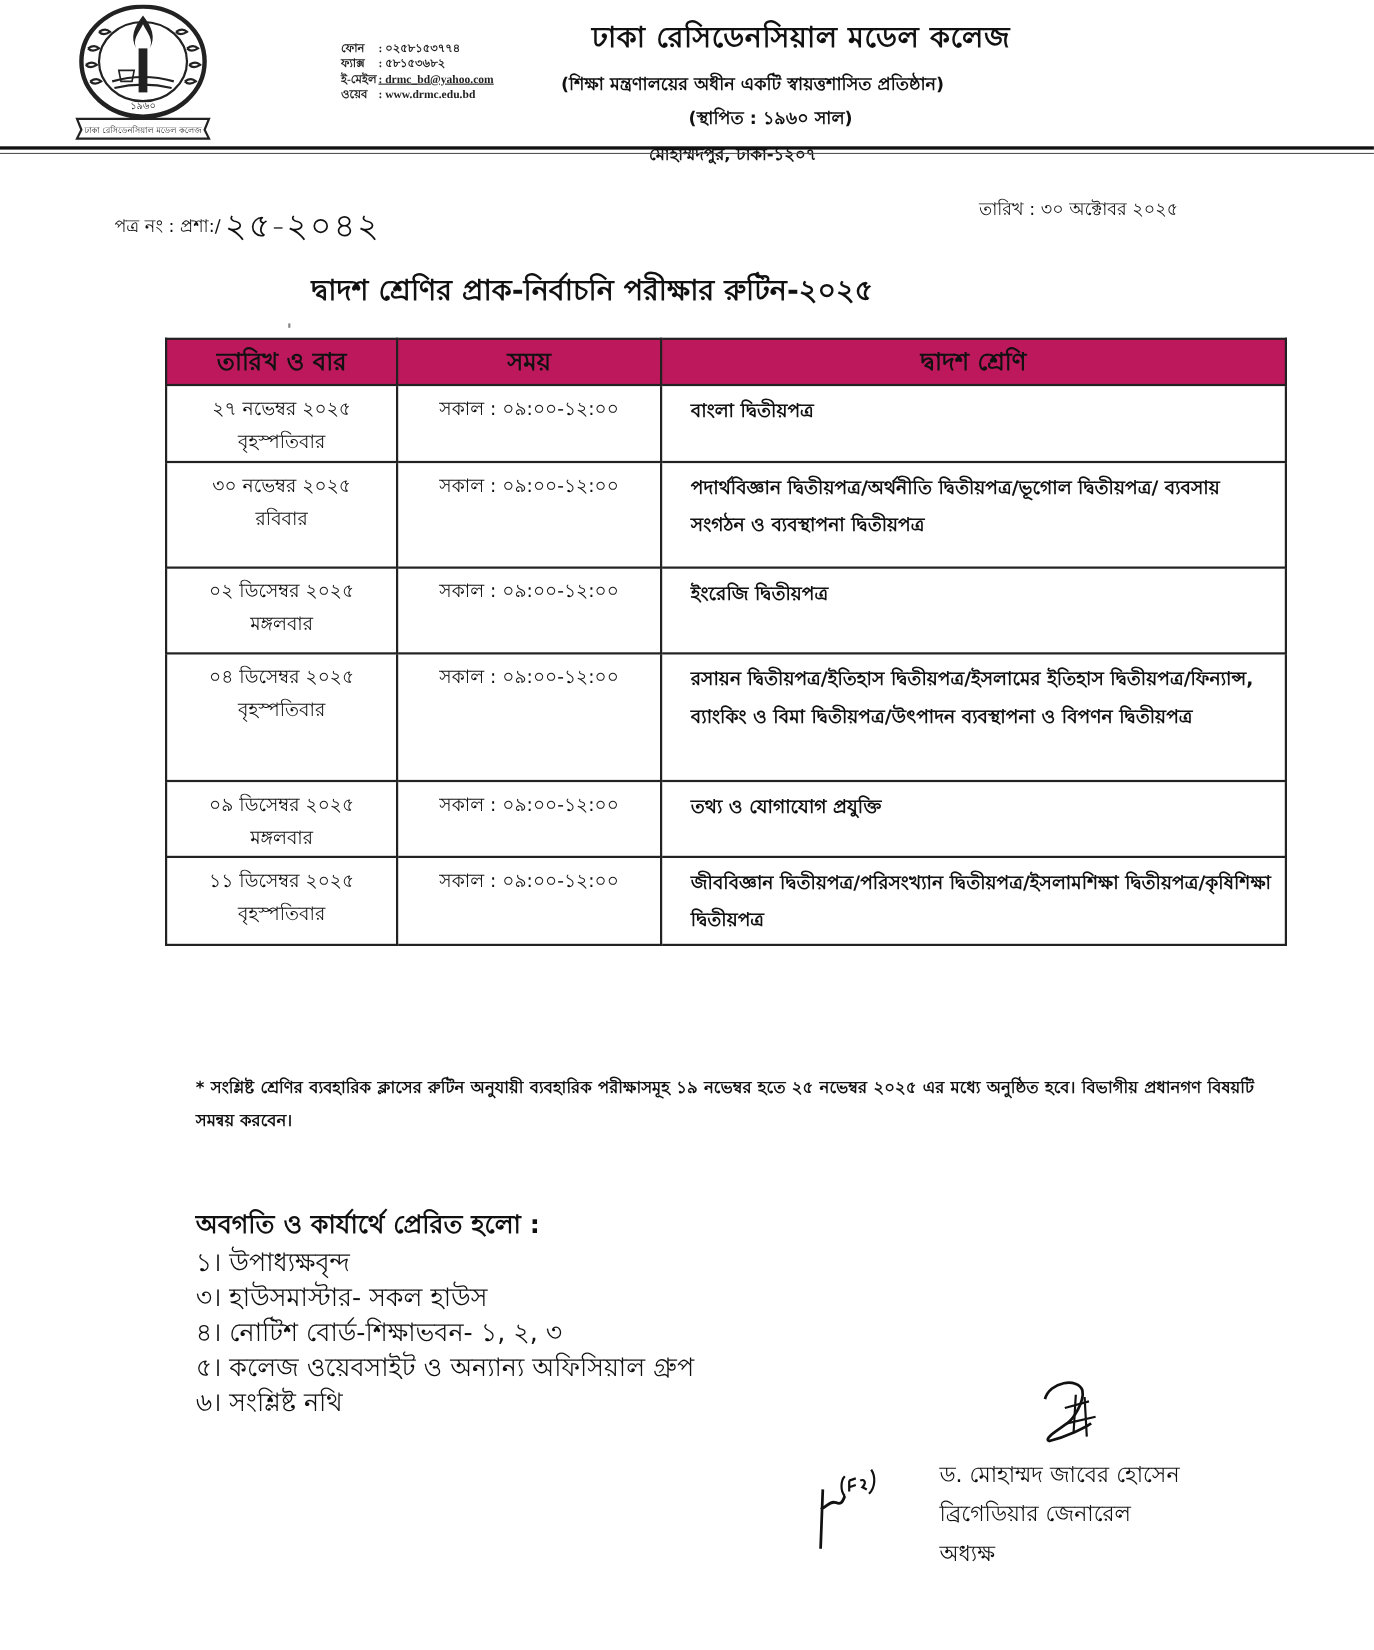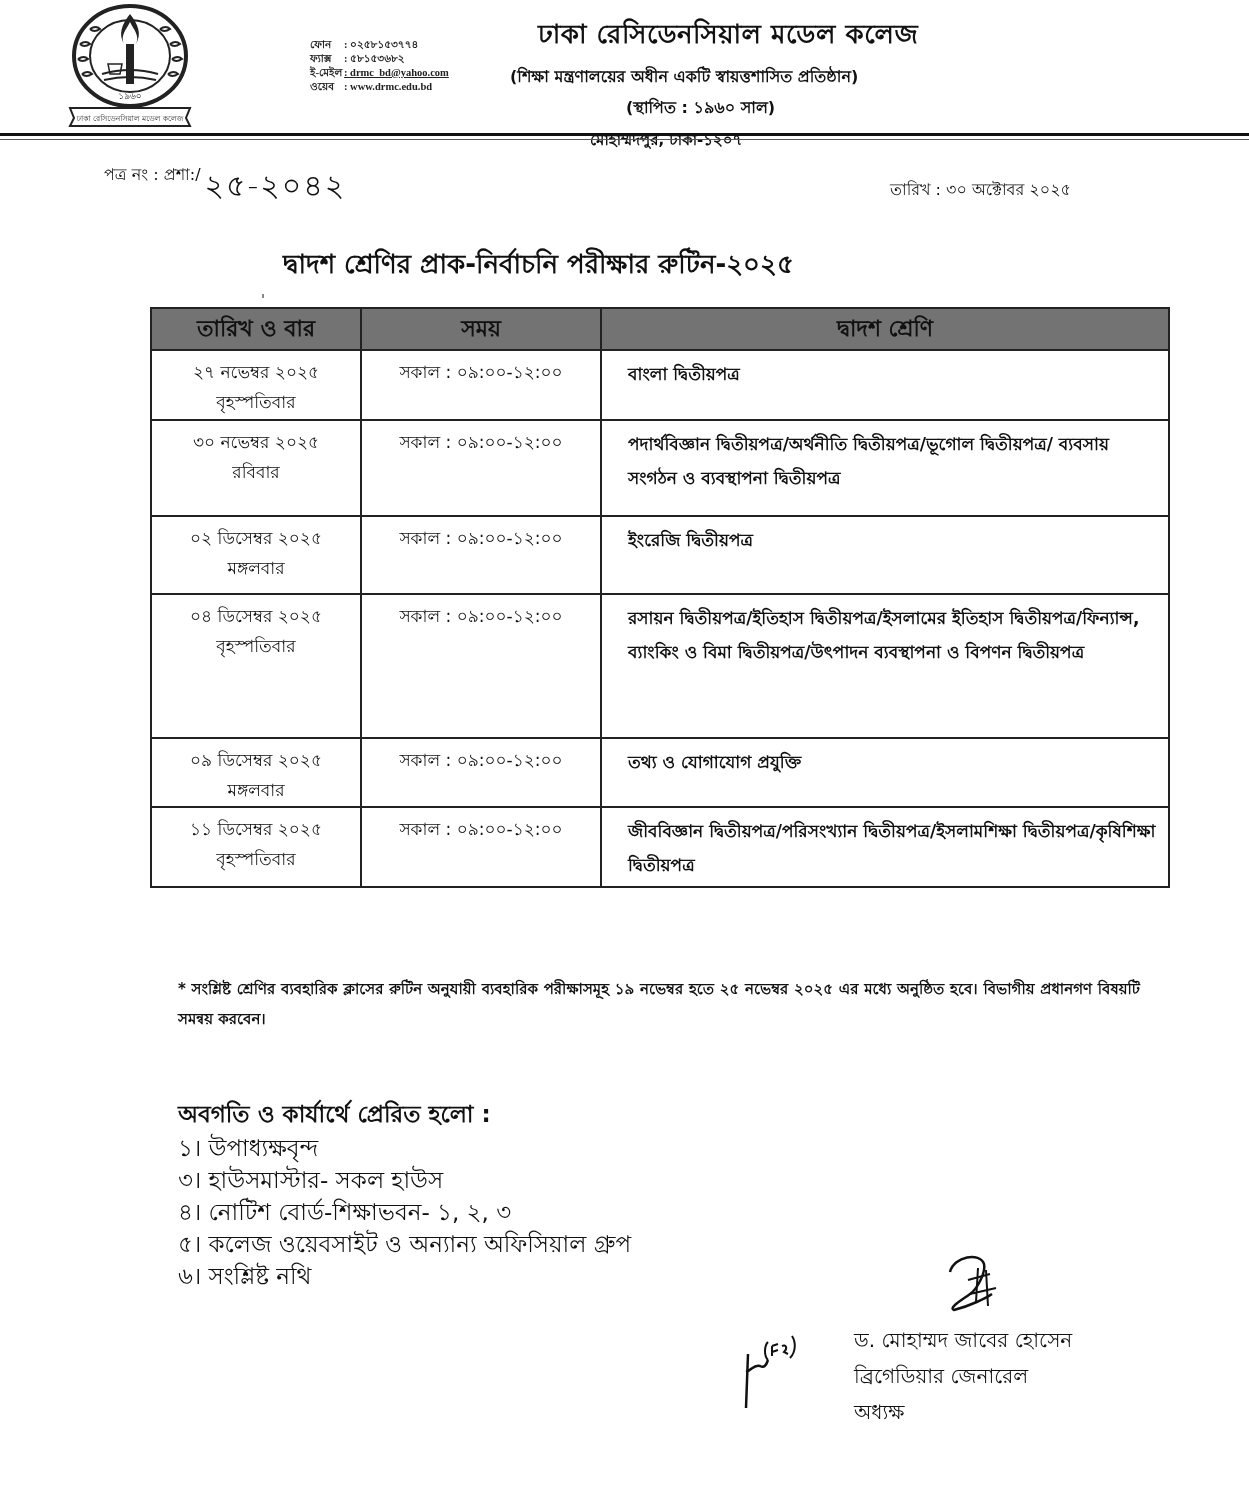--- a/index.html
+++ b/index.html
@@ -13,28 +13,28 @@
   #contacts .k{width:34px;}
   #contacts .v a{color:#222;text-decoration:underline;}
   #college{left:510px;top:14px;width:470px;text-align:left;}
   #college .name{font-size:26px;font-weight:bold;letter-spacing:0.5px;margin-left:28px;}
   #college .sub{font-size:16px;font-weight:bold;margin-top:6px;}
   #college .est{font-size:16px;font-weight:bold;margin-top:4px;margin-left:116px;}
   #college .addr{font-size:15px;font-weight:bold;margin-top:6px;margin-left:80px;}
   #rule1{left:0;top:133px;width:1249px;height:3px;background:#111;}
   #rule2{left:0;top:139px;width:1249px;height:1px;background:#555;}
   
-  #memo{left:104px;top:162px;font-size:16px;display:flex;}
+  #memo{left:104px;top:181px;font-size:16px;display:flex;align-items:center;}
   #memo .hand{font-family:"DejaVu Sans",sans-serif;font-size:30px;font-weight:300;margin-left:4px;letter-spacing:2px;}
   #date{left:890px;top:177px;font-size:16px;}
   #title{left:283px;top:244px;font-size:26px;font-weight:bold;text-underline-offset:6px;}
   
   #routine{left:150px;top:307px;width:1020px;border-collapse:collapse;font-size:17px;}
   #routine th,#routine td{border:2px solid #222;vertical-align:top;}
-  #routine th{background:#737373;font-size:22px;font-weight:bold;height:38px;text-align:center;vertical-align:middle;}
+  #routine th{background:#be185d;font-size:22px;font-weight:bold;height:38px;text-align:center;vertical-align:middle;}
   #routine td.d{width:206px;text-align:center;padding-top:6px;line-height:30px;}
   #routine td.t{width:236px;text-align:center;padding-top:6px;line-height:30px;}
   #routine td.s{padding:6px 8px 0 26px;line-height:34px;font-weight:bold;}
   #note{left:178px;top:974px;width:962px;font-size:15px;font-weight:bold;line-height:30px;text-align:justify;}
   #dist{left:178px;top:1098px;font-size:23px;line-height:32px;}
   #dist .head{font-weight:bold;margin-bottom:2px;}
   #sig{left:854px;top:1322px;font-size:20px;line-height:36px;}
   #sig-mark{left:940px;top:1250px;width:80px;height:70px;}
   #initial-mark{left:738px;top:1330px;width:70px;height:80px;}
   #stray-dot{left:262px;top:294px;width:2px;height:4px;background:#888;}
@@ -134,21 +134,21 @@
       <td class="s">পদার্থবিজ্ঞান দ্বিতীয়পত্র/অর্থনীতি দ্বিতীয়পত্র/ভূগোল দ্বিতীয়পত্র/ ব্যবসায় সংগঠন ও ব্যবস্থাপনা দ্বিতীয়পত্র</td>
     </tr>
     <tr style="height:78px">
       <td class="d">
           <div>০২ ডিসেম্বর ২০২৫</div>
           <div>মঙ্গলবার</div>
         </td>
       <td class="t">সকাল : ০৯:০০-১২:০০</td>
       <td class="s">ইংরেজি দ্বিতীয়পত্র</td>
     </tr>
-    <tr style="height:144px">
+    <tr style="height:116px">
       <td class="d">
           <div>০৪ ডিসেম্বর ২০২৫</div>
           <div>বৃহস্পতিবার</div>
         </td>
       <td class="t">সকাল : ০৯:০০-১২:০০</td>
       <td class="s">রসায়ন দ্বিতীয়পত্র/ইতিহাস দ্বিতীয়পত্র/ইসলামের ইতিহাস দ্বিতীয়পত্র/ফিন্যান্স, ব্যাংকিং ও বিমা দ্বিতীয়পত্র/উৎপাদন ব্যবস্থাপনা ও বিপণন দ্বিতীয়পত্র</td>
     </tr>
     <tr style="height:68px">
       <td class="d">
           <div>০৯ ডিসেম্বর ২০২৫</div>

